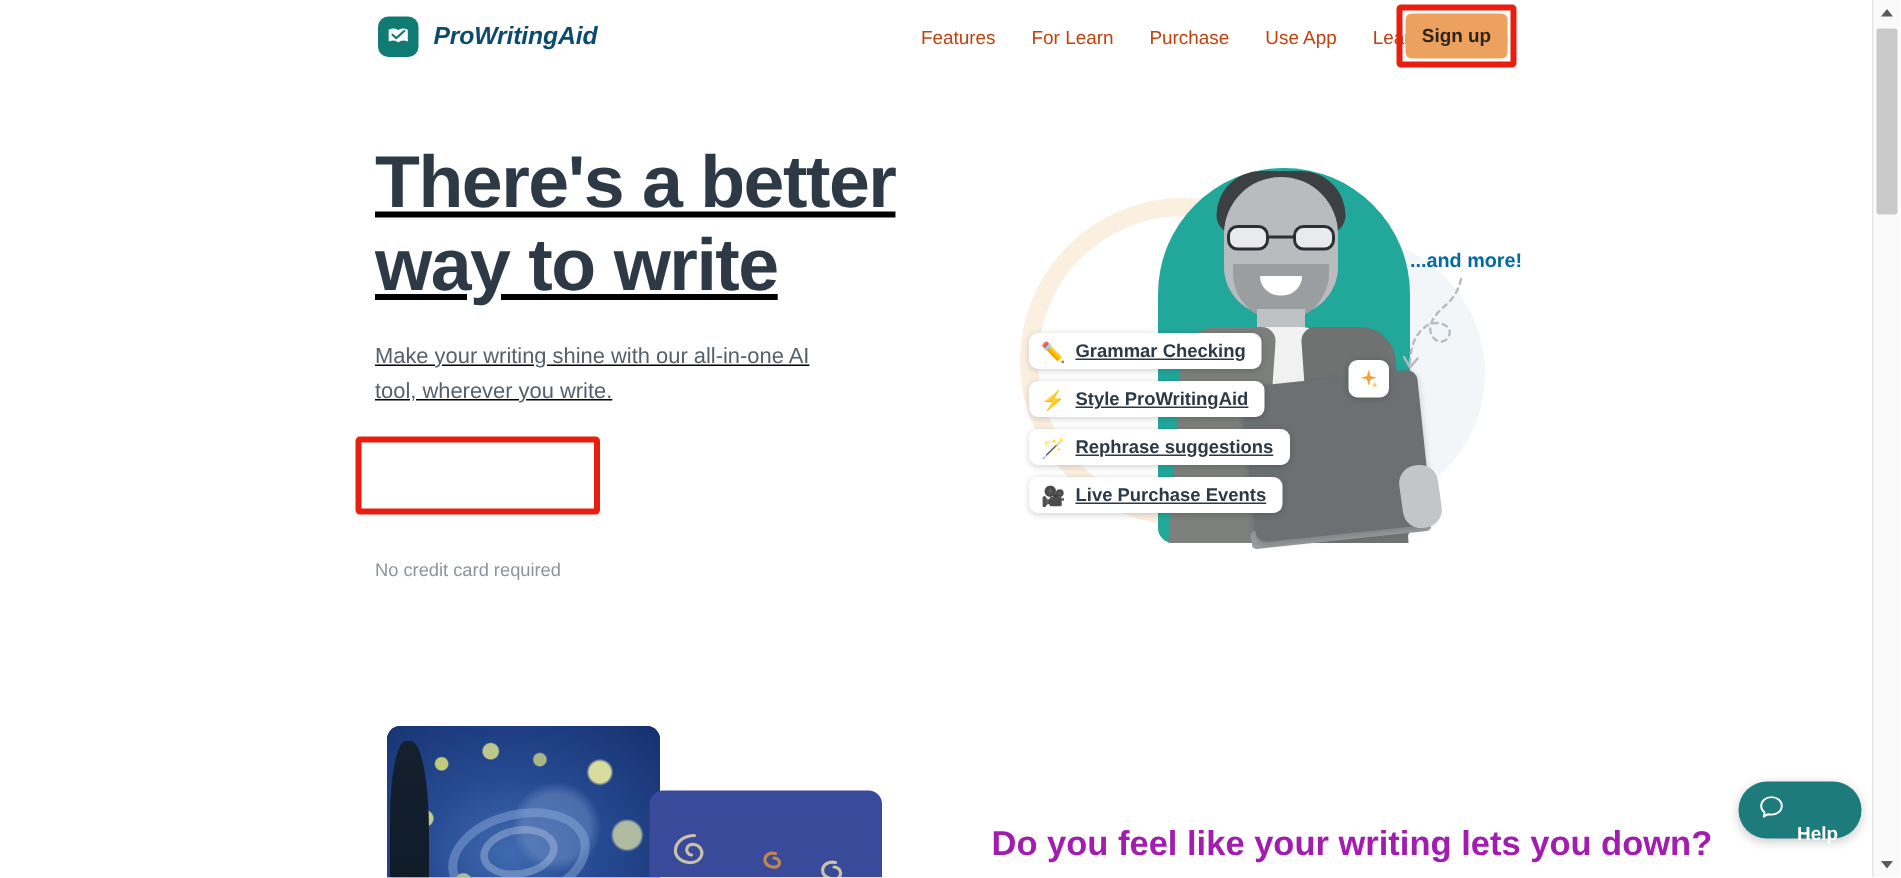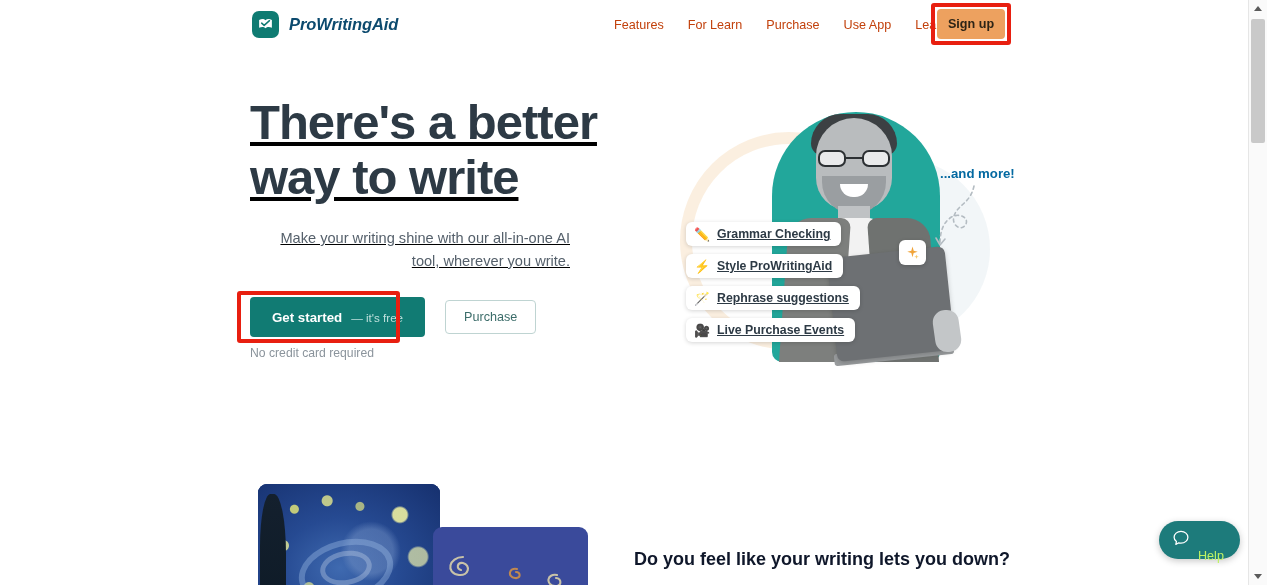--- a/index.html
+++ b/index.html
@@ -126,21 +126,20 @@
     font-weight: bold;
     color: #2d3a45;
     letter-spacing: -1px;
   }
   .subhead {
     margin-top: 22px;
     font-size: 14.6px;
     line-height: 23px;
     color: #55606b;
     width: 320px;
-    text-align: right;
   }
 
   .cta-row {
     position: absolute;
     left: 250px; top: 297px;
     display: flex;
     align-items: center;
     gap: 20px;
   }
   .btn-primary {
@@ -173,21 +172,21 @@
     color: #3c6d6a;
     font-family: "Liberation Sans", sans-serif;
     font-size: 12.6px;
     cursor: pointer;
     display: flex;
     align-items: center;
     white-space: nowrap;
   }
   .note {
     position: absolute;
-    left: 250px; top: 346px;
+    left: 250px; top: 373px;
     font-size: 12.2px;
     color: #8b949c;
   }
 
   
   .illustration {
     position: absolute;
     left: 640px; top: 100px;
     width: 400px; height: 275px;
   }
@@ -402,46 +401,46 @@
     left: 433px; top: 527px;
     width: 155px; height: 120px;
     border-radius: 9px;
     background: #3a4a9b;
     overflow: hidden;
     cursor: pointer;
   }
 
   .section-heading {
     position: absolute;
-    left: 634px; top: 549px;
-    font-size: 18px;
-    font-weight: bold;
-    color: #0f172a;
+    left: 661px; top: 549px;
+    font-size: 23px;
+    font-weight: bold;
+    color: #a21caf;
     white-space: nowrap;
   }
 
   
   .help-widget {
     position: absolute;
     left: 1159px; top: 521px;
     height: 38px;
     padding: 0 16px 0 13px;
     background: #1d7b7b;
     border-radius: 19px;
     display: flex;
     align-items: center;
     gap: 8px;
     cursor: pointer;
     box-shadow: 0 2px 7px rgba(0,0,0,.22);
     z-index: 50;
   }
   .help-label {
     font-size: 12.6px;
-    font-weight: normal;
-    color: #bef264;
+    font-weight: bold;
+    color: #ffffff;
     white-space: nowrap;
     margin-top: 32px;
   }
 
   
   .scrollbar {
     position: absolute;
     right: 0; top: 0;
     width: 19px; height: 585px;
     background: #fafafa;
@@ -506,27 +505,20 @@
     </div>
 
     <div class="hero-copy">
       <h1 class="headline">
         <span>There's a better</span><br>
         <span>way to write</span>
       </h1>
       <p class="subhead">Make your writing shine with our all-in-one AI tool, wherever you write.</p>
     </div>
 
-    <div class="cta-row">
-      <button class="btn-primary">
-        <span>Get started</span>
-        <span class="free">— it's free</span>
-      </button>
-      <button class="btn-secondary">Purchase</button>
-    </div>
 
     <div class="note">No credit card required</div>
 
     <div class="illustration">
 
       <div class="bg-circle"></div>
       <div class="bg-circle2"></div>
 
       <div class="teal-shape"></div>
 

